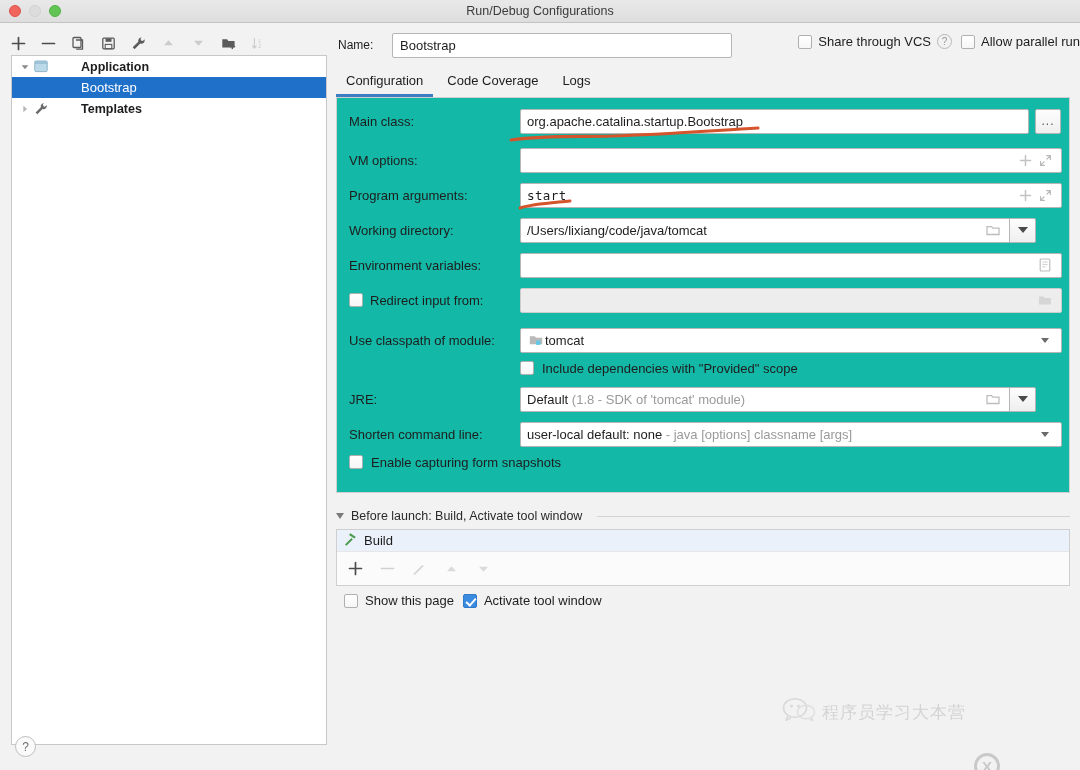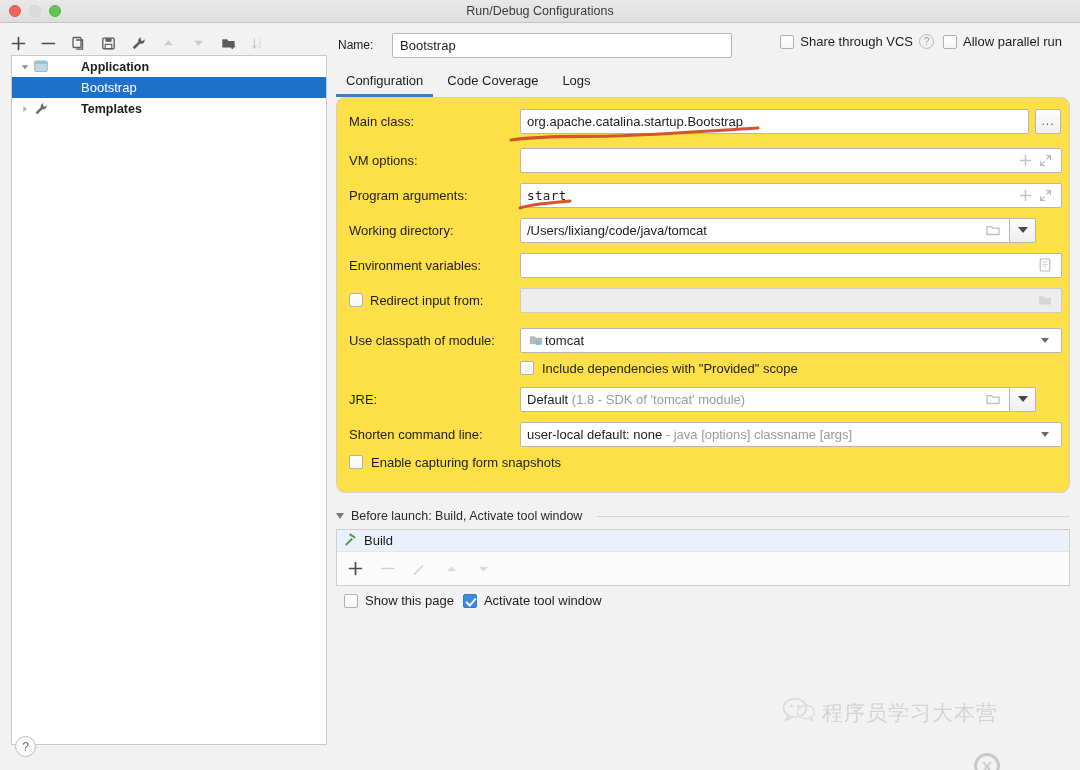--- a/index.html
+++ b/index.html
@@ -100,21 +100,21 @@
   }
   .name-input {
     width: 340px; height: 25px;
     background: #fff; border: 1px solid #b6b6b6;
     border-radius: 2px;
     font-size: 13px; color: #1d1d1d;
     padding: 0 7px; line-height: 23px;
     font-family: "Liberation Sans", sans-serif;
   }
   .hdr-checks {
-    position: absolute; right: 18px; top: 11px;
+    position: absolute; right: 0; top: 11px;
     display: flex; align-items: center; gap: 9px;
     font-size: 13px; color: #1d1d1d;
   }
   .hdr-checks .grp { display: flex; align-items: center; gap: 6px; }
 
   .cb {
     width: 14px; height: 14px;
     border: 1px solid #b0b0b0; border-radius: 2px;
     background: linear-gradient(#ffffff, #f6f6f6);
     display: inline-block; flex: none;
@@ -145,23 +145,23 @@
     font-size: 13px; color: #1d1d1d;
     padding: 3px 10px 6px 10px;
     border-bottom: 3px solid transparent;
   }
   .tab.active { border-bottom-color: #3d7dc4; }
 
   
   .form-card {
     position: absolute; left: 2px; top: 74px;
     width: 734px; height: 396px;
-    background: #fde047;
+    background: #14b8a6;
     border: 1px solid #d0d0d0;
-    border-radius: 9px;
+    border-radius: 0;
   }
 
   .frow {
     position: absolute; left: 0;
     width: 734px; height: 30px;
     display: flex; align-items: center;
   }
   .flabel {
     width: 183px; padding-left: 12px;
     font-size: 13px; color: #1d1d1d;
@@ -268,21 +268,21 @@
     font-size: 13px; color: #1c1c1c;
     display: flex; align-items: center; justify-content: center;
   }
   .fbtn.disabled { color: #a8a8a8; background: #f4f4f4; border-color: #dcdcdc; }
 
   
   .wm-wechat {
     position: absolute; left: 782px; top: 697px;
     display: flex; align-items: center; gap: 6px;
     color: #cfcfcf; opacity: .85;
-    font-size: 21px; letter-spacing: 1px;
+    font-size: 17px; letter-spacing: 1px;
     font-family: "DejaVu Sans", sans-serif;
     white-space: nowrap;
   }
   .wm-brand {
     position: absolute; right: 7px; top: 732px;
     display: flex; align-items: center; gap: 5px;
     color: #c9c9c9;
   }
   .wm-brand .bx {
     width: 26px; height: 26px; border-radius: 50%;

